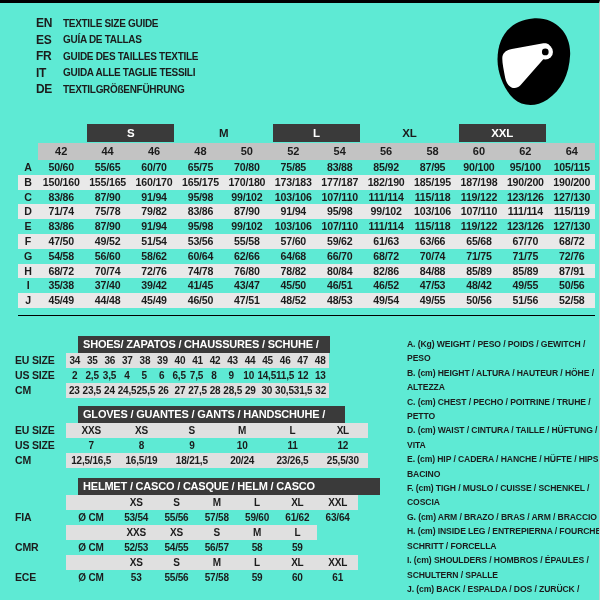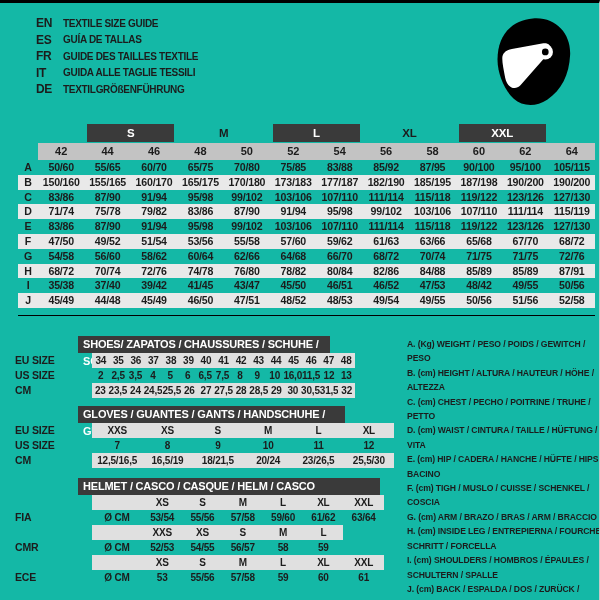--- a/index.html
+++ b/index.html
@@ -1,18 +1,18 @@
 <!DOCTYPE html>
 <html><head>
 <meta charset="utf-8">
 <style>
   * { box-sizing: border-box; margin: 0; padding: 0; }
   html,body { width:600px; height:600px; background:#fff; }
   body { font-family:"Liberation Sans", sans-serif; color:#1c1c1c; }
-  .page { position:relative; width:600px; height:600px; border-top:3px solid #000; border-right:1px solid #c9c9c9; overflow:hidden; background:#14b8a6; }
+  .page { position:relative; width:600px; height:600px; border-top:3px solid #000; border-right:1px solid #c9c9c9; overflow:hidden; background:#5eead4; }
 
   
   .lang-block { position:absolute; top:12px; left:36px; }
   .lang-row { display:flex; height:16.5px; align-items:center; }
   .lang-code { width:27px; font-weight:700; font-size:12px; letter-spacing:-0.3px; }
   .lang-title { font-weight:700; font-size:10px; letter-spacing:-0.3px; }
 
   .helmet-wrap { position:absolute; top:12px; right:26px; width:86px; height:92px; }
   .helmet-wrap svg { width:100%; height:100%; }
 
@@ -35,21 +35,21 @@
   
   .bottom { position:absolute; top:330px; left:0; width:402px; }
   section.shoes { margin-top:3px; }
   section.gloves { margin-top:8px; }
   section.helmet { margin-top:10px; }
   .sec-head { margin-left:78px; background:#3a3a3a; color:#fff; font-weight:700; font-size:11px; height:17px; line-height:17px; padding-left:5px; letter-spacing:-0.2px; }
   .head-shoes { width:252px; }
   .head-gloves { width:267px; }
   .head-helmet { width:302px; }
   .trow { display:flex; height:15px; }
-  .rlabel { width:92px; padding-left:15px; font-weight:700; font-size:10.5px; line-height:15px; letter-spacing:-0.2px; }
+  .rlabel { width:66px; padding-left:15px; font-weight:700; font-size:10.5px; line-height:15px; letter-spacing:-0.2px; }
   .cells { display:grid; }
   .cells-shoes { width:263px; grid-template-columns:repeat(15,1fr); }
   .cells-gloves { width:302px; grid-template-columns:repeat(6,1fr); }
   .cells-helmet { width:292px; grid-template-columns:50px repeat(6,40.3px); }
   .cell { text-align:center; font-size:10px; font-weight:700; line-height:15px; letter-spacing:-0.2px; white-space:nowrap; }
   .cell.gray { background:#e0e0e0; }
 
   
   .legend { position:absolute; left:407px; top:334px; width:200px; }
   .legend-item { font-size:8.6px; font-weight:700; line-height:14.4px; letter-spacing:-0.1px; }
@@ -302,21 +302,21 @@
               <div class="cell">2,5</div>
               <div class="cell">3,5</div>
               <div class="cell">4</div>
               <div class="cell">5</div>
               <div class="cell">6</div>
               <div class="cell">6,5</div>
               <div class="cell">7,5</div>
               <div class="cell">8</div>
               <div class="cell">9</div>
               <div class="cell">10</div>
-              <div class="cell">16,0</div>
+              <div class="cell">14,5</div>
               <div class="cell">11,5</div>
               <div class="cell">12</div>
               <div class="cell">13</div>
             </div>
           </div>
           <div class="trow">
             <div class="rlabel">CM</div>
             <div class="cells cells-shoes">
               <div class="cell gray">23</div>
               <div class="cell gray">23,5</div>

